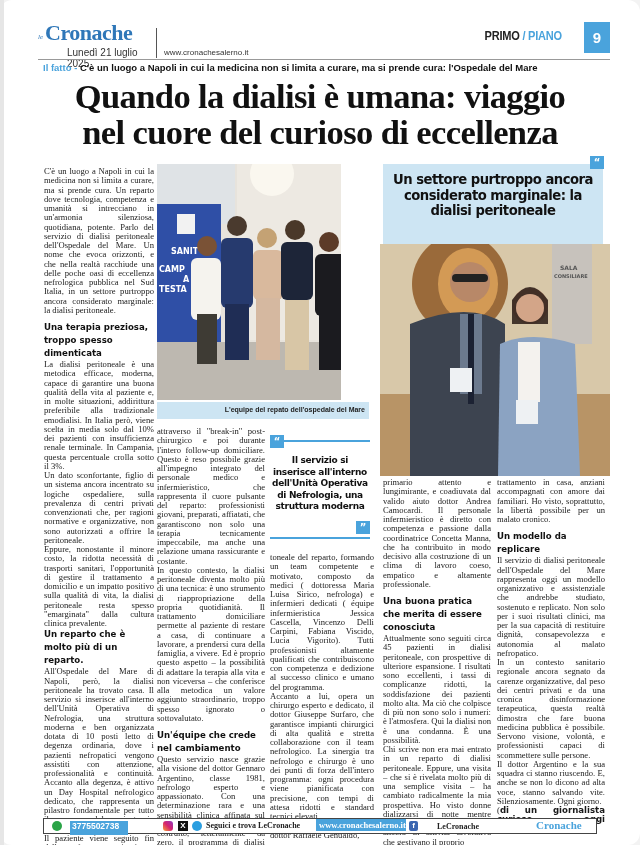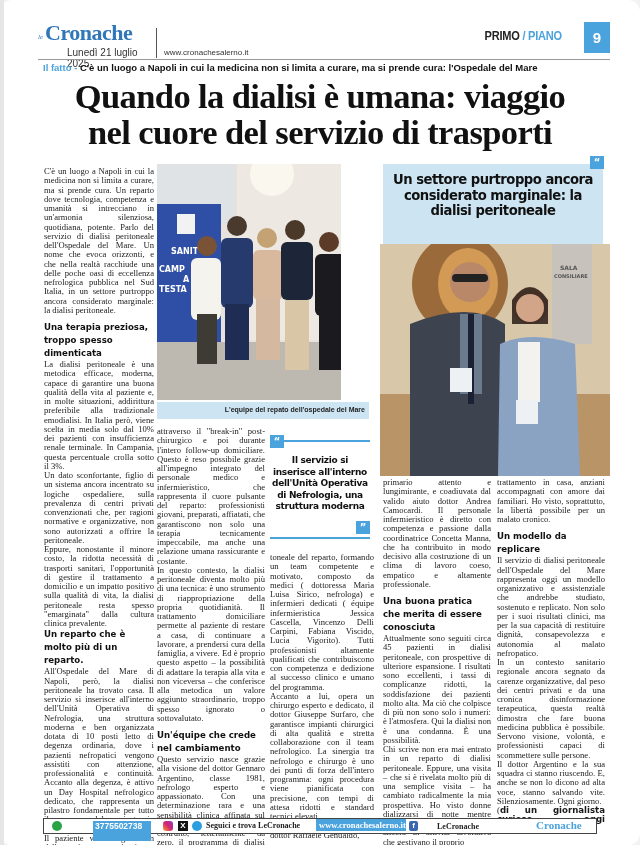--- a/index.html
+++ b/index.html
@@ -31,21 +31,21 @@
 .photo1{position:absolute;left:157px;top:164px;width:184px;height:236px;overflow:hidden;background:#5eead4;}
 .caption1{position:absolute;left:157px;top:402px;width:212px;height:17px;background:#cde5f3;font-family:"Liberation Sans",sans-serif;font-weight:bold;font-size:7px;color:#222;text-align:right;padding:4px 4px 0 0;}
 .photo2{position:absolute;left:380px;top:244px;width:230px;height:232px;overflow:hidden;background:#d8c9ae;}
 .pull1{position:absolute;left:383px;top:164px;width:220px;height:100px;background:#cde5f3;}
 .pull1 .q{position:absolute;left:0;top:8px;width:220px;text-align:center;font-family:"DejaVu Sans",sans-serif;font-weight:bold;font-size:13.2px;line-height:15.5px;color:#111;letter-spacing:-0.5px;}
 .qbadge{position:absolute;width:14px;height:13px;background:#4aa3dc;color:#fff;font-family:"DejaVu Sans",sans-serif;font-weight:bold;font-size:10px;line-height:14px;text-align:center;}
 .pull2{position:absolute;left:270px;top:435px;width:100px;height:106px;}
 .pull2 .line{position:absolute;height:2px;background:#4aa3dc;}
 .pull2 .q{position:absolute;left:0;top:20px;width:100px;text-align:center;font-family:"DejaVu Sans",sans-serif;font-weight:bold;font-size:9px;line-height:11.5px;color:#111;letter-spacing:-0.3px;}
 .footer{position:absolute;left:43px;top:818px;width:554px;height:16px;border:1px solid #444;background:#fff;font-family:"Liberation Sans",sans-serif;}
-.footer .phone{position:absolute;left:26px;top:2px;height:20px;width:58px;background:#4aa3dc;color:#fff;font-size:8.5px;line-height:10px;padding-left:2px;font-weight:bold;margin-left:23px;}
+.footer .phone{position:absolute;left:26px;top:2px;height:14px;width:58px;background:#4aa3dc;color:#fff;font-size:8.5px;line-height:10px;padding-left:2px;font-weight:bold;}
 .footer .wa{position:absolute;left:8px;top:2px;width:10px;height:10px;border-radius:50%;background:#2aa447;}
 .footer .ig{position:absolute;left:119px;top:2px;width:10px;height:10px;border-radius:3px;background:linear-gradient(45deg,#f7a534,#d6246e,#8c3ac2);}
 .footer .xi{position:absolute;left:134px;top:2px;width:10px;height:10px;background:#111;color:#fff;font-size:8px;line-height:10px;text-align:center;font-weight:bold;}
 .footer .tg{position:absolute;left:148px;top:2px;width:10px;height:10px;border-radius:50%;background:#2b9ee0;}
 .footer .follow{position:absolute;left:162px;top:2px;font-family:Liberation Serif, serif;font-weight:bold;font-size:8px;color:#222;}
 .footer .site{position:absolute;left:272px;top:0px;height:12px;width:90px;background:#4aa3dc;color:#fff;font-family:"Liberation Serif",serif;font-size:8.5px;line-height:12px;padding-left:3px;font-weight:bold;}
 .footer .fb{position:absolute;left:365px;top:2px;width:9px;height:10px;background:#3b66b0;border-radius:2px;color:#fff;font-size:8px;line-height:10px;text-align:center;font-weight:bold;}
 .footer .lc{position:absolute;left:393px;top:3px;font-family:"Liberation Serif",serif;font-weight:bold;font-size:8px;color:#222;}
 .footer .flogo{position:absolute;left:492px;top:0px;font-family:"Liberation Serif",serif;font-weight:bold;font-size:11px;color:#4aa3dc;}
 </style>
@@ -69,21 +69,21 @@
     <div class="pagenum">9</div>
   </div>
   <div class="rule-top"></div>
 
   <div class="kicker">
     <span class="k">Il fatto - </span><span class="t">C'è un luogo a Napoli in cui la medicina non si limita a curare, ma si prende cura: l'Ospedale del Mare</span>
   </div>
 
   <h1 class="headline">
     <span>Quando la dialisi è umana: viaggio</span><br>
-    <span>nel cuore del servizio di trasporti</span>
+    <span>nel cuore del curioso di eccellenza</span>
   </h1>
 
   <div class="col" style="left:44px;top:167px;width:110px;">
     <p>C'è un luogo a Napoli in cui la medicina non si limita a curare, ma si prende cura. Un reparto dove tecnologia, competenza e umanità si intrecciano in un'armonia silenziosa, quotidiana, potente. Parlo del servizio di dialisi peritoneale dell'Ospedale del Mare. Un nome che evoca orizzonti, e che nella realtà racchiude una delle poche oasi di eccellenza nefrologica pubblica nel Sud Italia, in un settore purtroppo ancora considerato marginale: la dialisi peritoneale.</p>
     <h3>Una terapia preziosa, troppo spesso dimenticata</h3>
     <p>La dialisi peritoneale è una metodica efficace, moderna, capace di garantire una buona qualità della vita al paziente e, in molte situazioni, addirittura preferibile alla tradizionale emodialisi. In Italia però, viene scelta in media solo dal 10% dei pazienti con insufficienza renale terminale. In Campania, questa percentuale crolla sotto il 3%.</p>
     <p>Un dato sconfortante, figlio di un sistema ancora incentrato su logiche ospedaliere, sulla prevalenza di centri privati convenzionati che, per ragioni normative e organizzative, non sono autorizzati a offrire la peritoneale.</p>
     <p>Eppure, nonostante il minore costo, la ridotta necessità di trasporti sanitari, l'opportunità di gestire il trattamento a domicilio e un impatto positivo sulla qualità di vita, la dialisi peritoneale resta spesso "emarginata" dalla cultura clinica prevalente.</p>
     <h3 class="tight">Un reparto che è molto più di un reparto.</h3>
     <p>All'Ospedale del Mare di Napoli, però, la dialisi peritoneale ha trovato casa. Il servizio si inserisce all'interno dell'Unità Operativa di Nefrologia, una struttura moderna e ben organizzata dotata di 10 posti letto di degenza ordinaria, dove i pazienti nefropatici vengono assistiti con attenzione, professionalità e continuità. Accanto alla degenza, è attivo un Day Hospital nefrologico dedicato, che rappresenta un pilastro fondamentale per tutto il percorso del paziente in dialisi peritoneale.</p>

